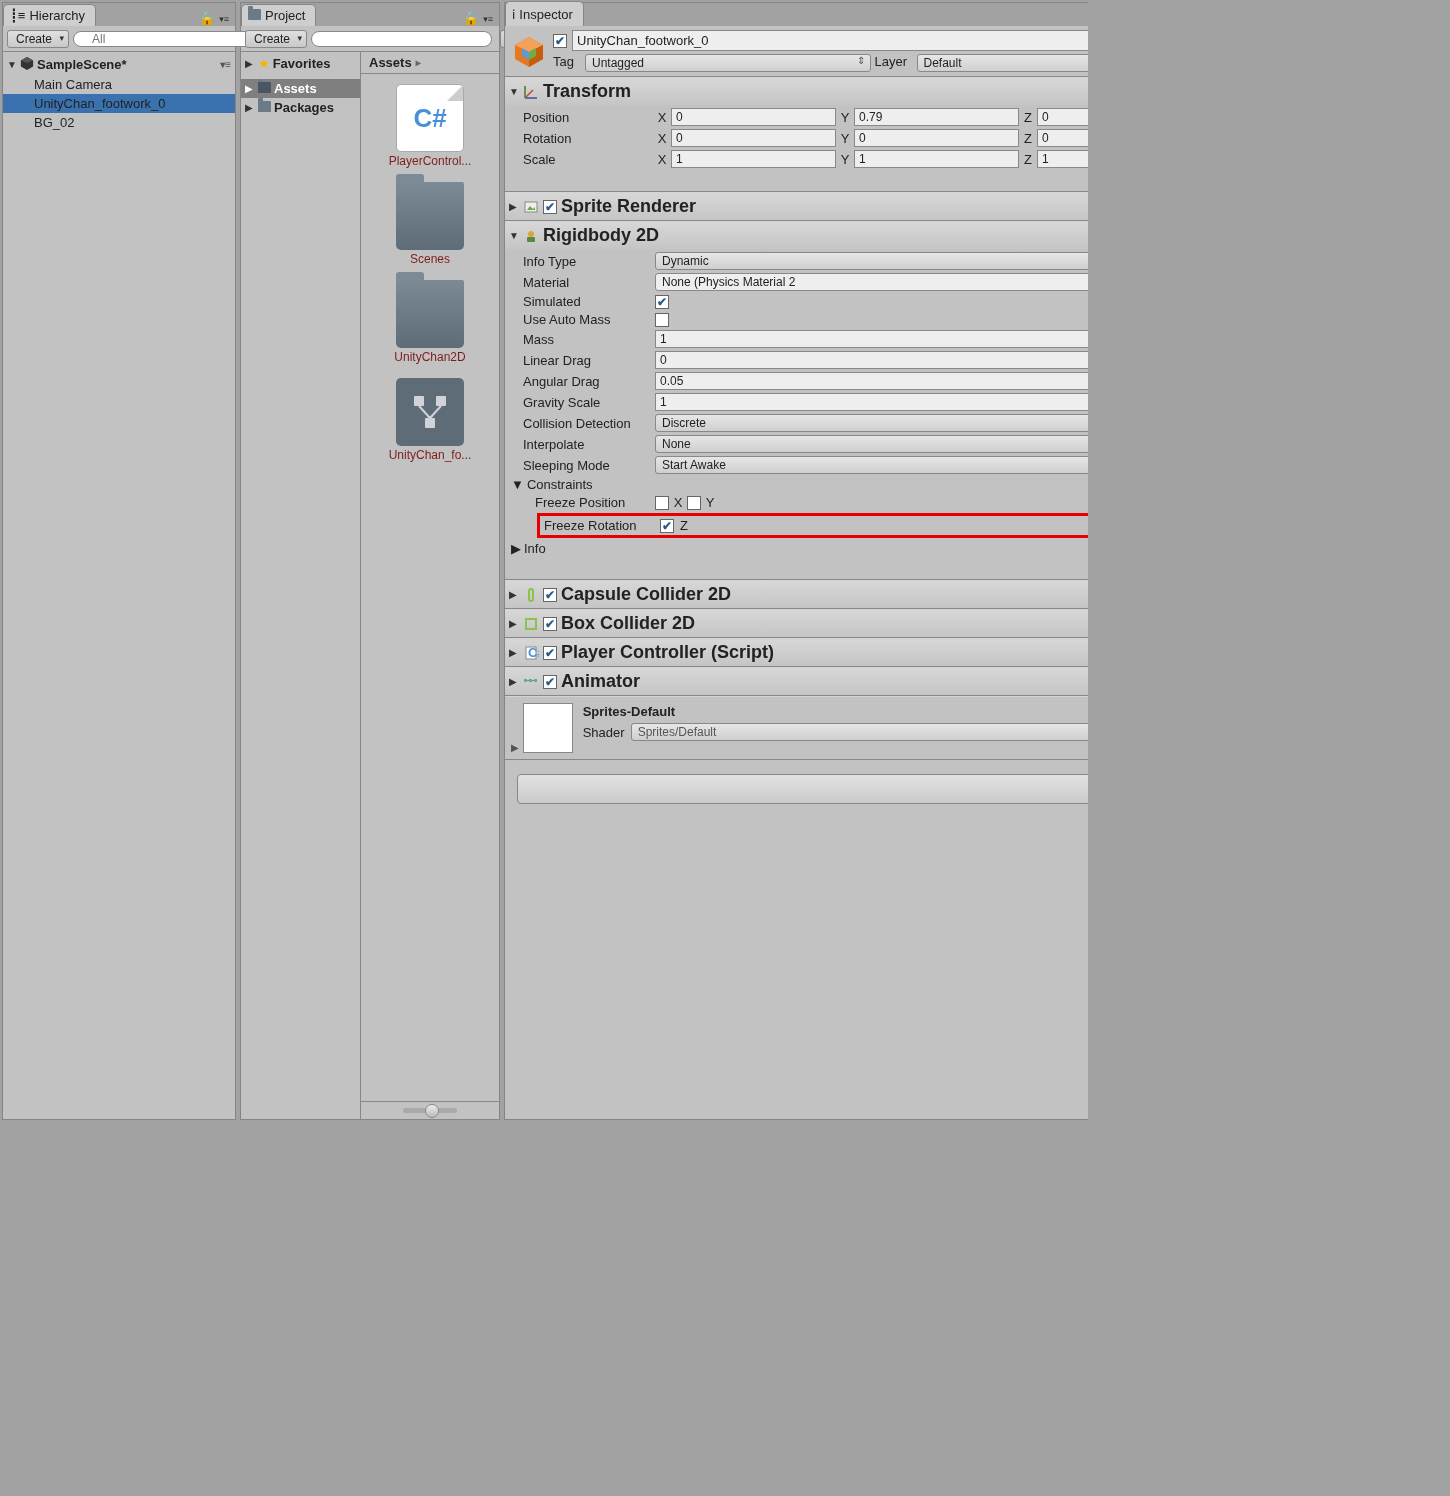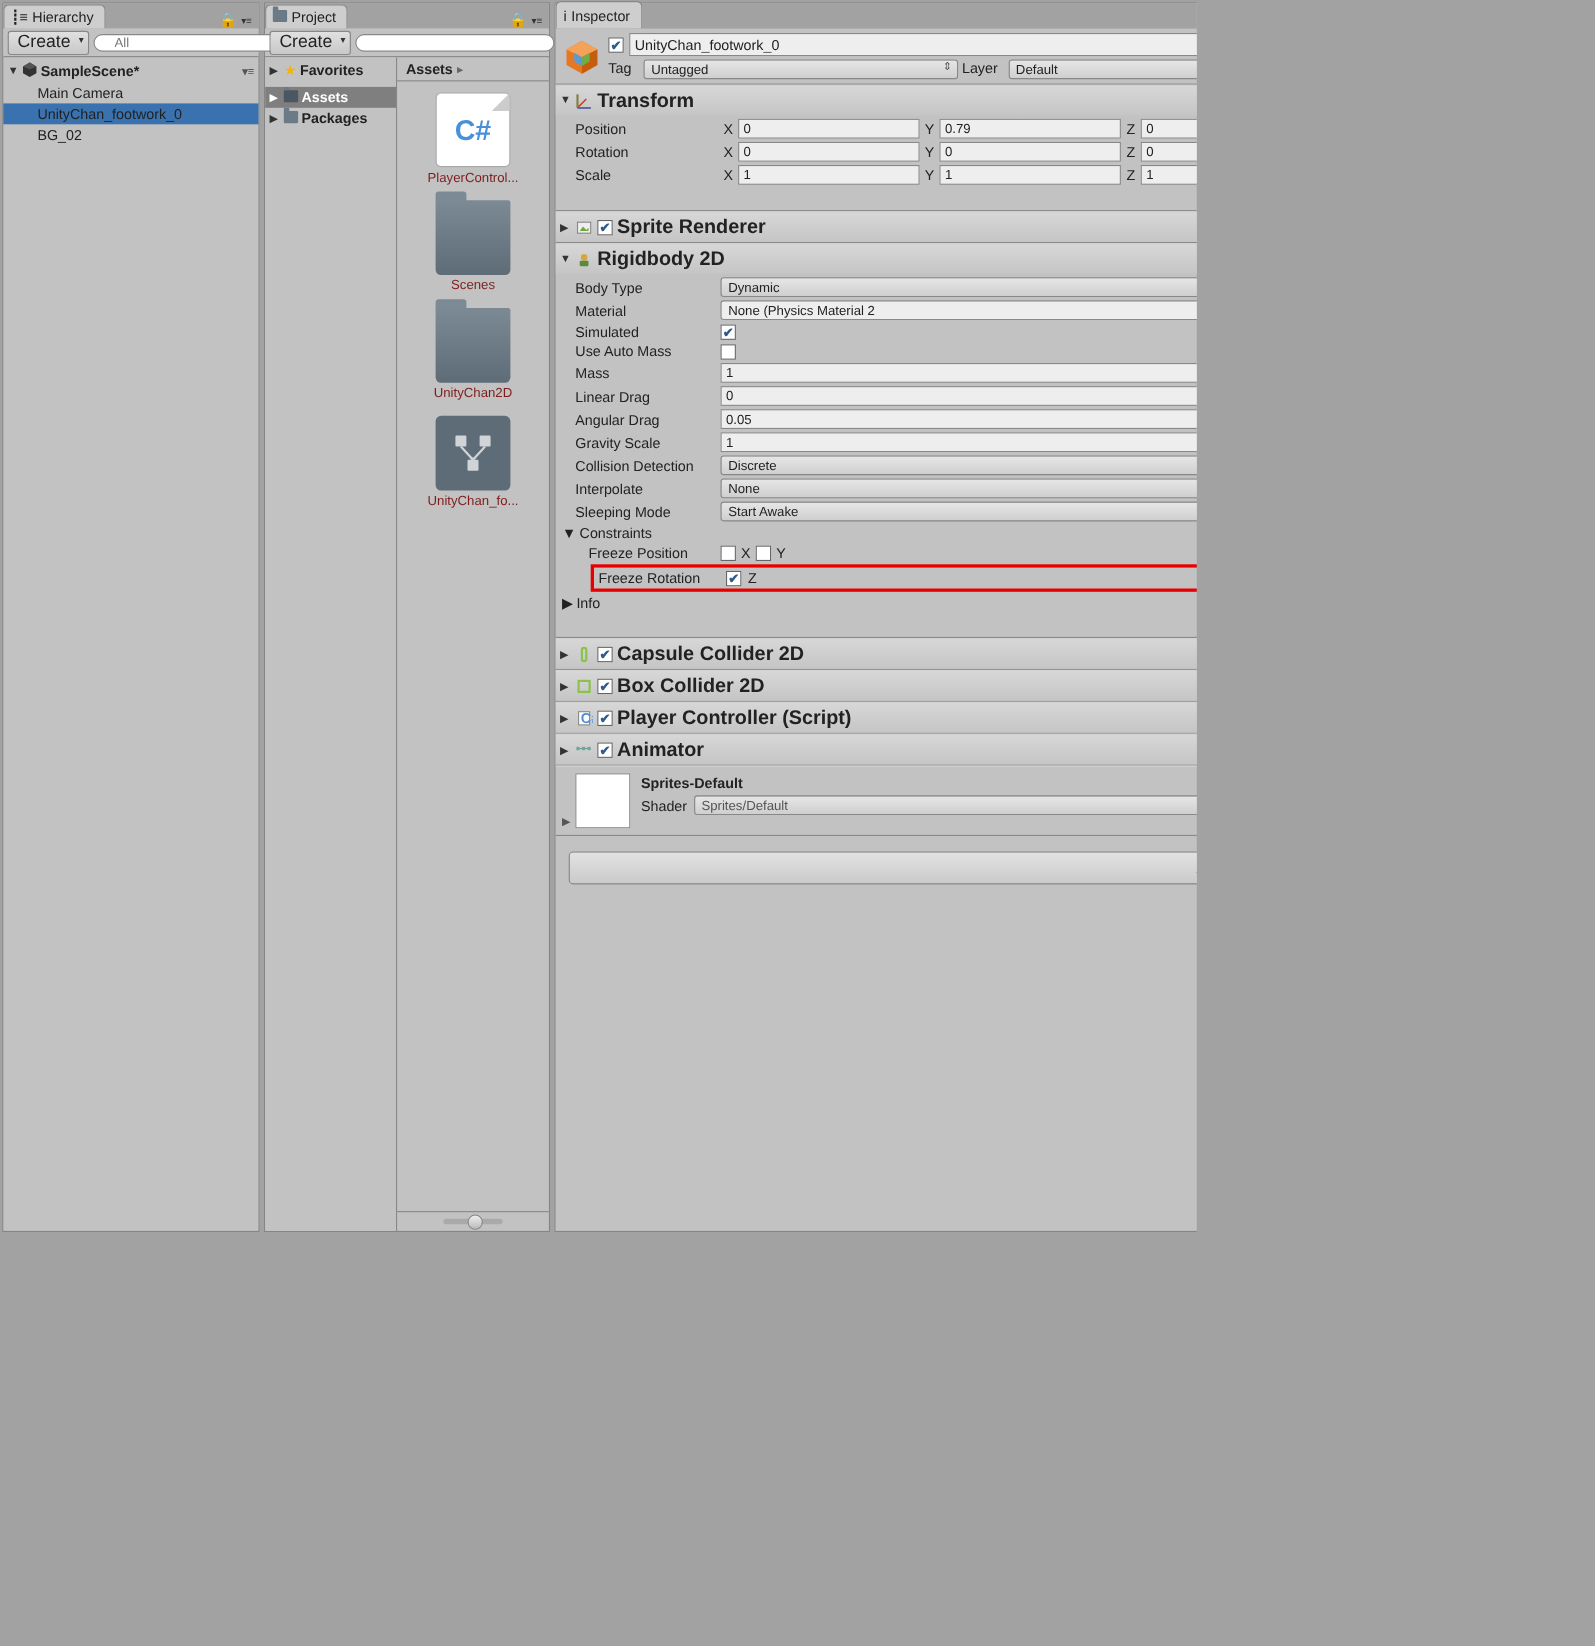--- a/index.html
+++ b/index.html
@@ -3,21 +3,21 @@
 <meta charset="utf-8">
 <style>
 *{box-sizing:border-box;margin:0;padding:0;font-family:Arial,sans-serif;font-size:13px;color:#222}
 body{background:#a2a2a2;width:1088px;height:1122px;overflow:hidden}
 .app{display:flex;height:100%;gap:4px;padding:2px}
 .panel{background:#c2c2c2;border:1px solid #858585;display:flex;flex-direction:column}
 .tab-bar{display:flex;background:#a2a2a2;height:23px;align-items:flex-end}
 .tab{background:#cecece;border:1px solid #858585;border-bottom:none;border-radius:5px 5px 0 0;padding:3px 10px 3px 6px;display:flex;align-items:center;gap:4px;font-size:13px;color:#333}
 .tab-icons{margin-left:auto;display:flex;gap:2px;padding-right:4px;align-items:center;color:#555;font-size:11px}
 .toolbar{background:#c2c2c2;border-bottom:1px solid #888;padding:3px 4px;display:flex;align-items:center;gap:4px;height:26px}
-.btn-create{background:linear-gradient(#e0e0e0,#c8c8c8);border:1px solid #888;border-radius:3px;padding:1px 16px 1px 8px;font-size:16px;position:relative;color:#222}
+.btn-create{background:linear-gradient(#e0e0e0,#c8c8c8);border:1px solid #888;border-radius:3px;padding:1px 16px 1px 8px;font-size:12px;position:relative;color:#222}
 .btn-create::after{content:"▾";position:absolute;right:4px;top:2px;font-size:9px;color:#333}
 .search{flex:1;background:#fff;border:1px solid #888;border-radius:8px;height:16px;padding:0 6px 0 18px;font-size:12px;position:relative;color:#1d4ed8}
 .search-wrap{position:relative;flex:1}
 .search-wrap .mag{position:absolute;left:5px;top:1px;font-size:11px;color:#666}
 .toolbar-right-icons{display:flex;gap:2px;margin-left:4px}
 .icon-btn{width:20px;height:18px;background:linear-gradient(#dcdcdc,#c4c4c4);border:1px solid #888;border-radius:3px;display:flex;align-items:center;justify-content:center;font-size:11px;color:#444}
 .hierarchy{width:234px}
 .project{width:260px}
 .inspector{flex:1}
 .tree{padding:2px 0}
@@ -337,21 +337,21 @@
             </span>
           <span class="title">Rigidbody 2D</span>
           <div class="right-icons">
               <span class="help-icon">?</span>
               <span class="preset-icon">⇄</span>
               <span class="gear-icon">⚙</span>
             </div>
         </div>
         <div class="comp-body">
           <div class="prop">
-              <span class="lbl">Body Type</span>
+              <span class="lbl">Info Type</span>
               <div class="dd ud">Dynamic</div>
             </div>
           <div class="prop">
               <span class="lbl">Material</span>
               <div class="dd" style="background:#eee">None (Physics Material 2</div>
             </div>
           <div class="prop">
               <span class="lbl">Simulated</span>
               <span class="chk checked"></span>
             </div>

